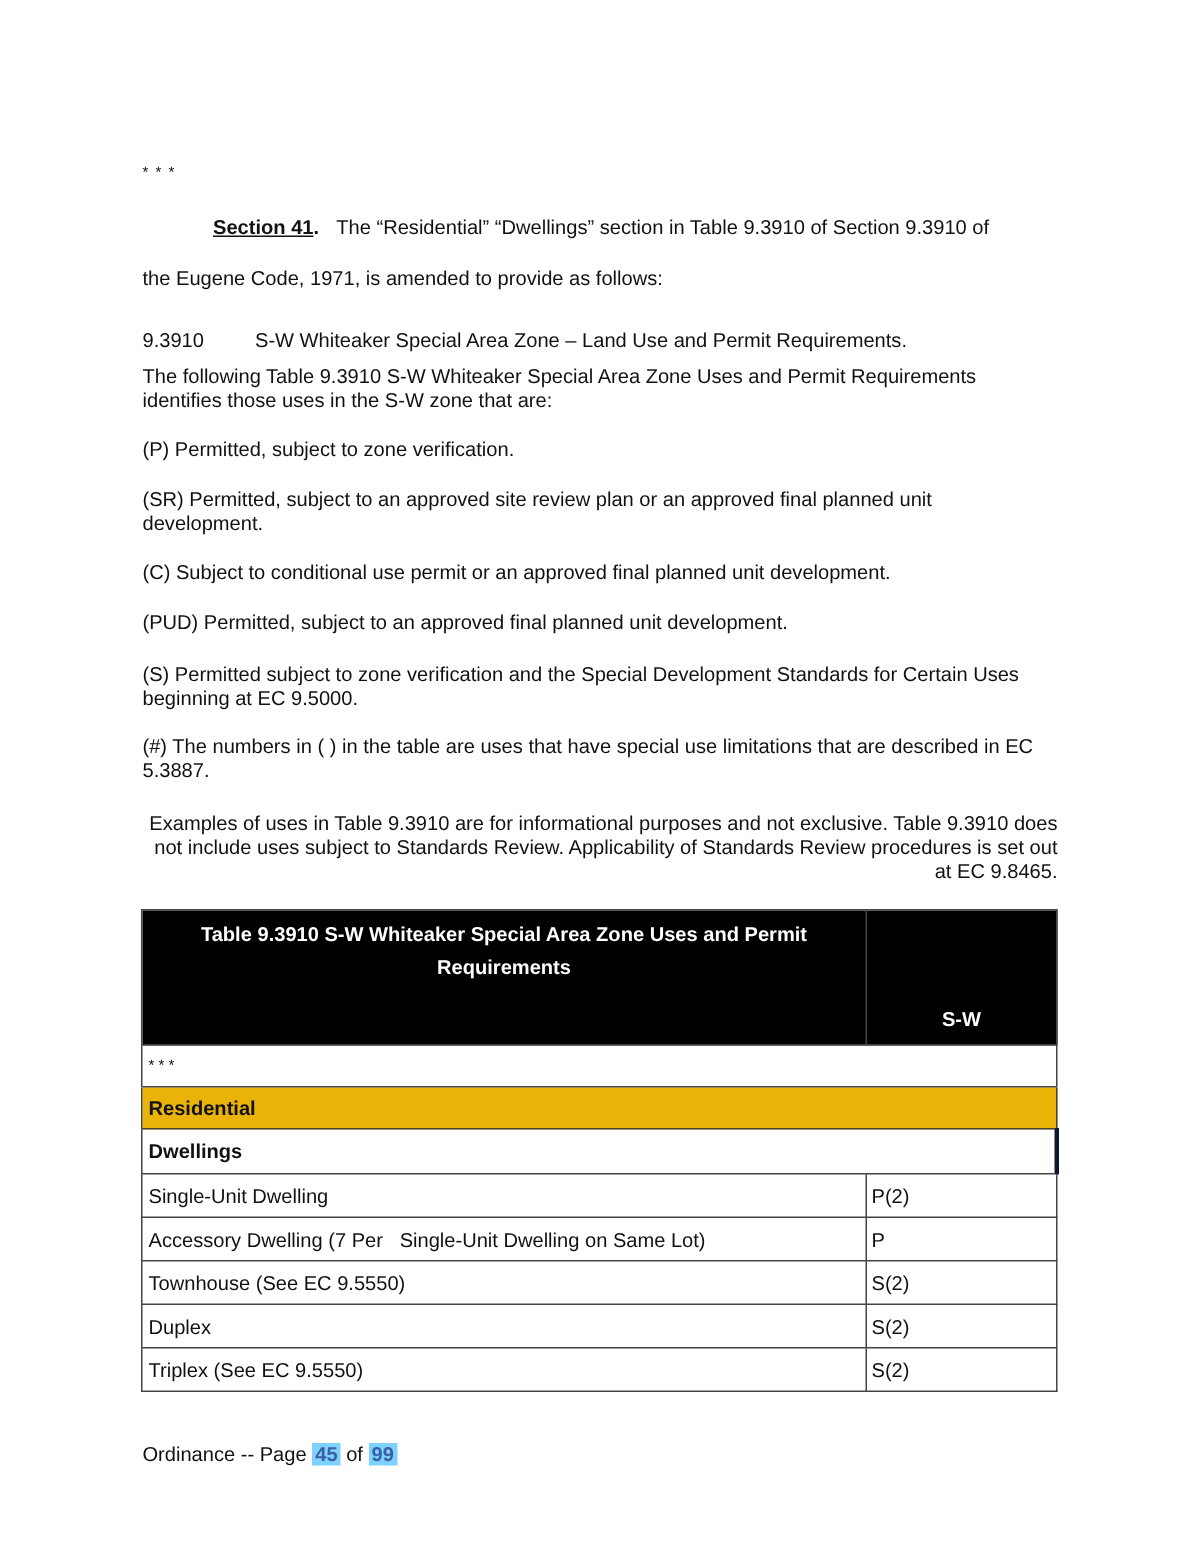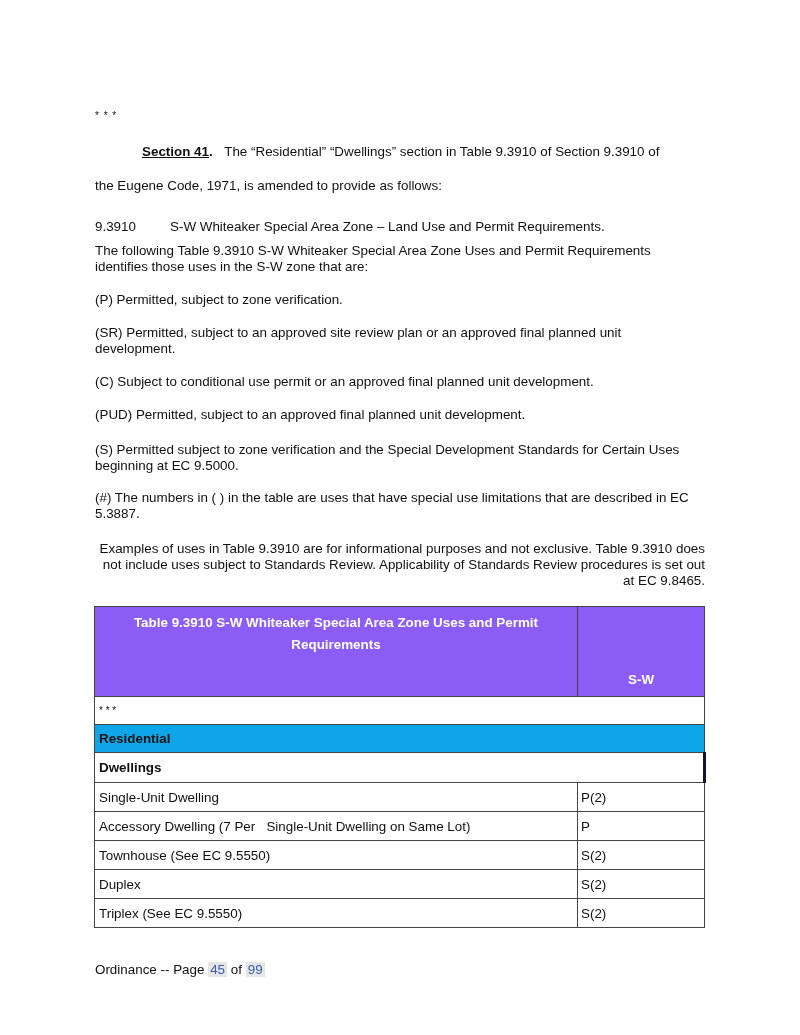--- a/index.html
+++ b/index.html
@@ -25,33 +25,33 @@
   .p6 { top: 442px; }
   .p7 { top: 490px; }
   .p8 { top: 541px; text-align: right; }
 
   table.zone {
     position: absolute; left: 94px; top: 606px; width: 612px;
     border-collapse: collapse; font-size: 13.4px;
   }
   table.zone td, table.zone th { padding: 0 4px; vertical-align: middle; }
   .hdr th {
-    background: #8b5cf6; color: #fff; font-weight: bold; height: 80px;
+    background: #000000; color: #fff; font-weight: bold; height: 80px;
     border: 1px solid #444;
   }
   .hdr th.title { width: 474px; text-align: center; vertical-align: top; padding-top: 5px; line-height: 22px; }
   .hdr th.zonecol { text-align: center; vertical-align: bottom; padding-bottom: 9px; border-left: 1px solid #84cc16; }
   .stars-row td { height: 27px; font-size: 10px; vertical-align: top; padding-top: 4px; border-left: 1px solid #444; border-right: 1px solid #444; }
-  .res-row td { height: 27px; background: #0ea5e9; font-weight: bold; border-top: 1px solid #444; border-bottom: 1px solid #444; border-left: 1px solid #444; border-right: 1px solid #444; }
+  .res-row td { height: 27px; background: #eab308; font-weight: bold; border-top: 1px solid #444; border-bottom: 1px solid #444; border-left: 1px solid #444; border-right: 1px solid #444; }
   .dw-row td { height: 29px; font-weight: bold; border-left: 1px solid #444; border-right: 3px solid #0f172a; border-bottom: 1px solid #444; }
   .data-row td { height: 28px; border: 1px solid #444; }
   .data-row td.val { padding-left: 3px; }
 
   .footer { left: 95px; top: 962px; font-size: 13.4px; }
-  .footer .pg { background: #e5e5e5; color: #3a5ea8; padding: 0 2px; }
+  .footer .pg { background: #7dd3fc; color: #3a5ea8; padding: 0 2px; font-weight: bold; }
 </style>
 </head>
 <body>
 
 <div class="abs stars-top">* * *</div>
 
 <div class="abs section-line">
   <span class="sec-label">Section 41</span><span class="sec-dot">.</span>
   <span>The “Residential” “Dwellings” section in Table 9.3910 of Section 9.3910 of</span>
 </div>

